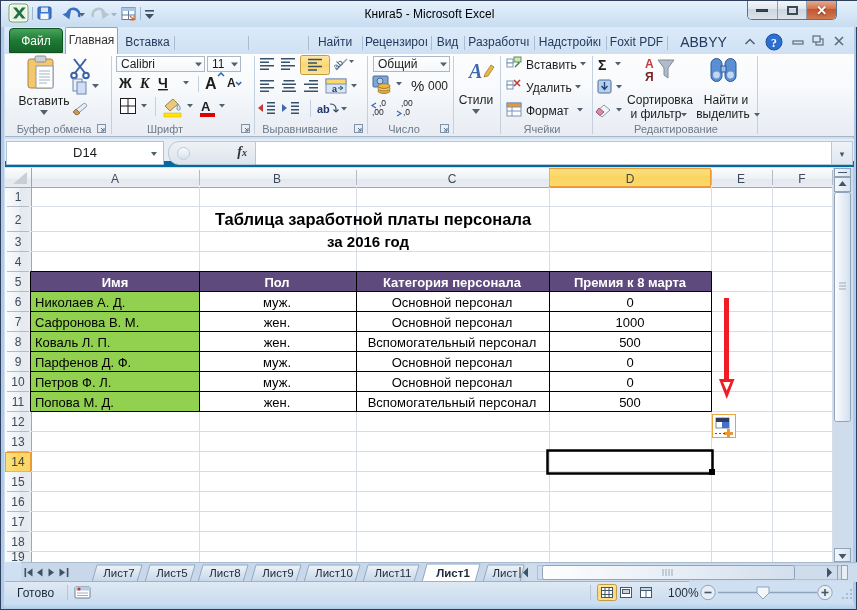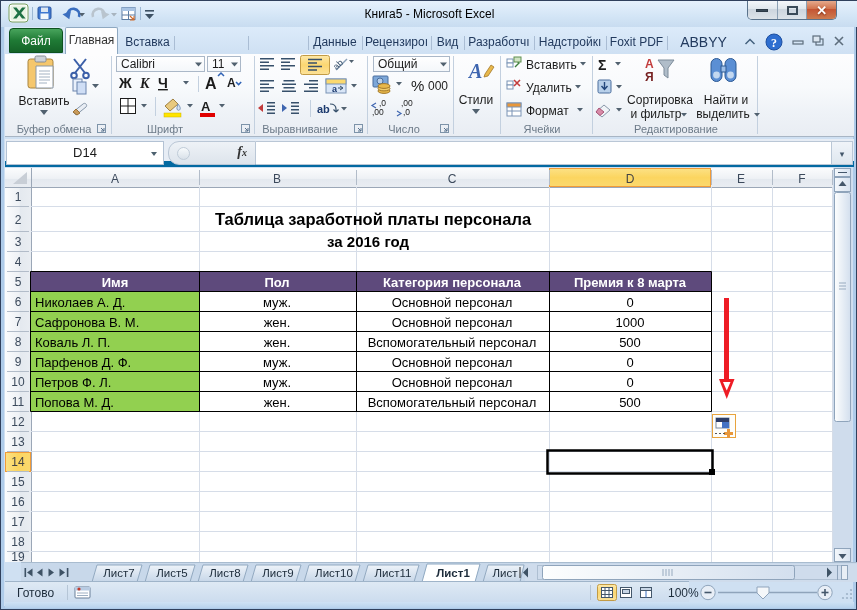--- a/index.html
+++ b/index.html
@@ -97,21 +97,21 @@
   </div>
   <div id="tabrow" class="abs">
     <div id="filetab" class="abs">Файл</div>
     <div id="hometab" class="abs">Главная</div>
     <div class="rtab" style="left:116px;width:53px;">Вставка</div>
       <div class="tsep" style="left:169px;"></div>
     <div class="rtab" style="left:169px;width:74px;margin-top:25px;">Разметка ст</div>
       <div class="tsep" style="left:243px;"></div>
     <div class="rtab" style="left:243px;width:60px;margin-top:48px;">Формулы</div>
       <div class="tsep" style="left:303px;"></div>
-    <div class="rtab" style="left:303px;width:54px;">Данные</div>
+    <div class="rtab" style="left:303px;width:54px;">Найти</div>
       <div class="tsep" style="left:357px;"></div>
     <div class="rtab" style="left:357px;width:69px;">Рецензироı</div>
       <div class="tsep" style="left:426px;"></div>
     <div class="rtab" style="left:426px;width:33px;">Вид</div>
       <div class="tsep" style="left:459px;"></div>
     <div class="rtab" style="left:459px;width:70px;">Разработчı</div>
       <div class="tsep" style="left:529px;"></div>
     <div class="rtab" style="left:529px;width:72px;">Надстройкı</div>
       <div class="tsep" style="left:601px;"></div>
     <div class="rtab" style="left:601px;width:61px;">Foxit PDF</div>

